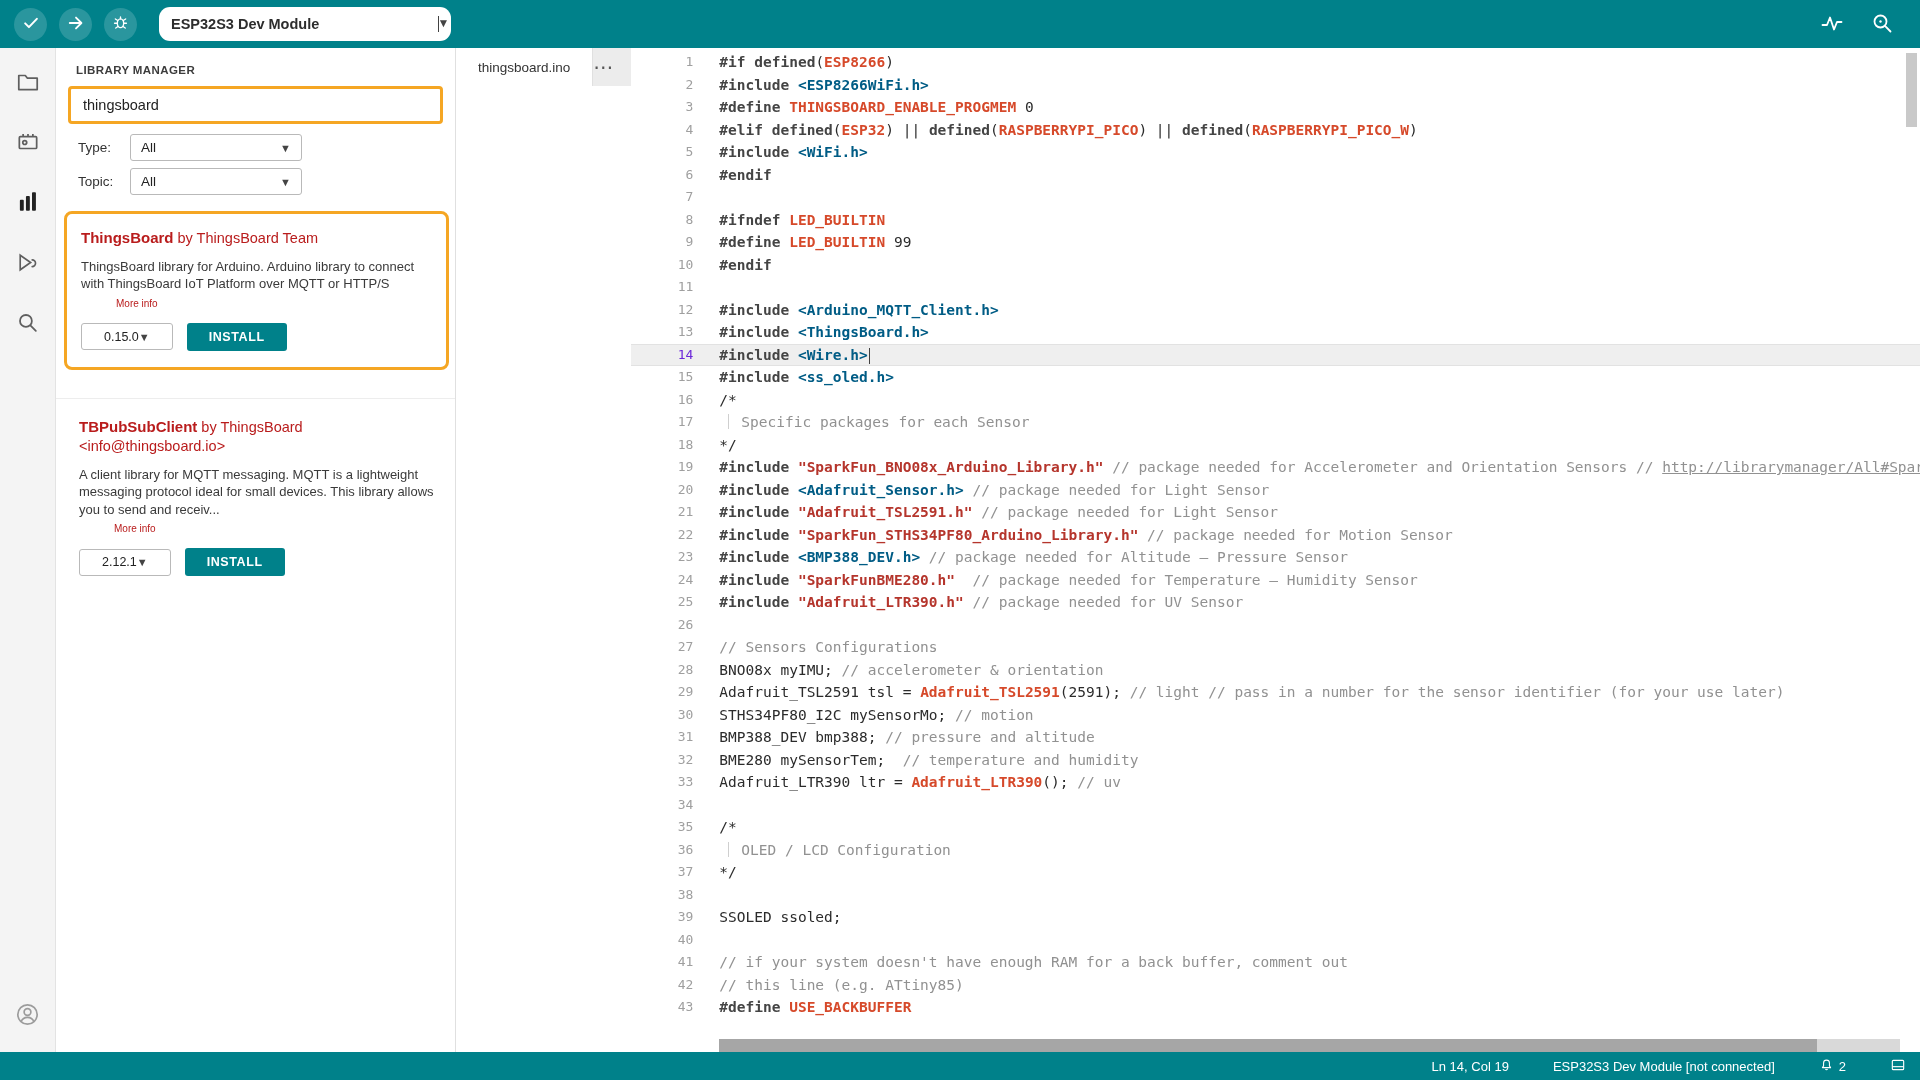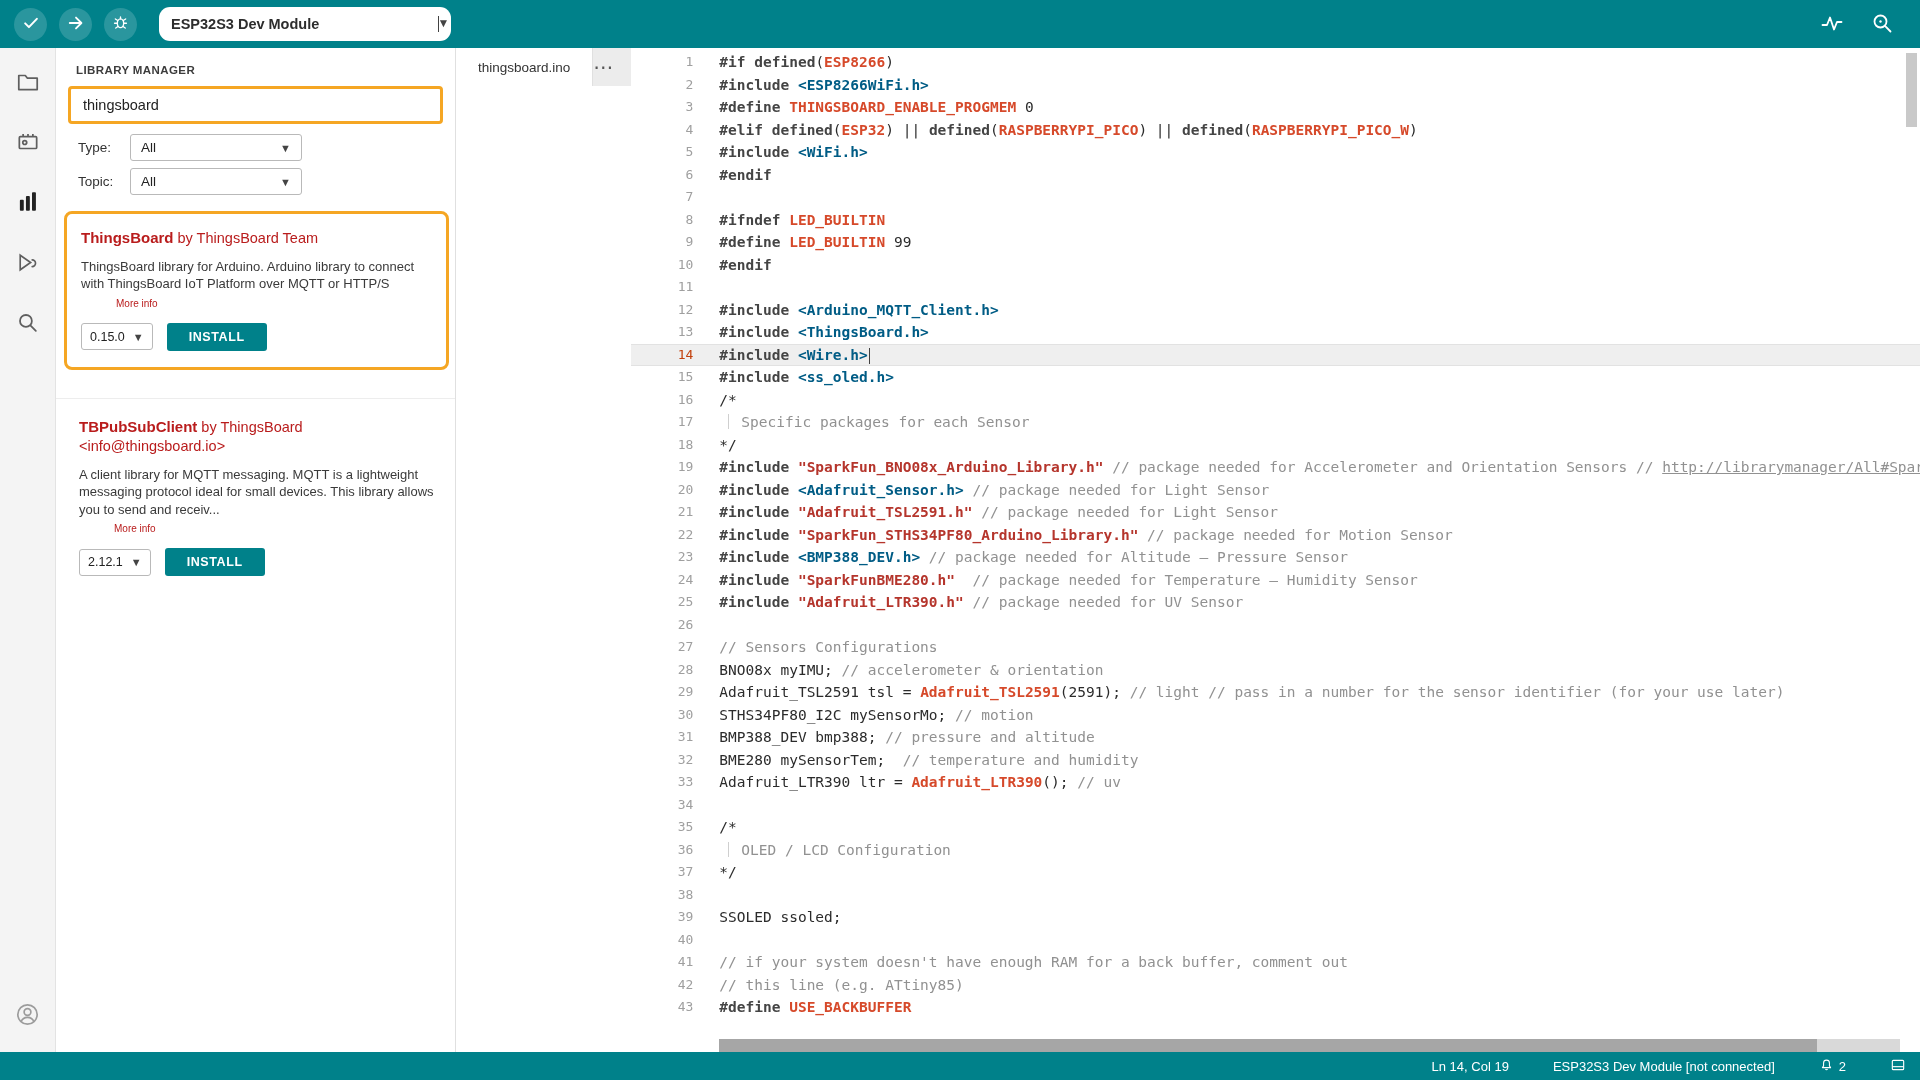--- a/index.html
+++ b/index.html
@@ -32,35 +32,35 @@
   .filter-select { width:172px; height:27px; border:1px solid #b9b9b9; border-radius:3px; background:#fff; display:flex; align-items:center; justify-content:space-between; padding:0 10px; font-size:13.5px; color:#222; cursor:pointer; }
   .chev { font-size:11px; color:#444; }
 
   .lib-card.highlight { margin:16px 6px 0 8px; border:3px solid #F5A623; border-radius:8px; padding:14px 14px 16px; }
   .lib-card.plain { margin:28px 0 0; border-top:1px solid #ededed; padding:18px 20px 16px 23px; }
   .lib-title { font-size:14.5px; color:#b91c1c; line-height:1.3; }
   .lib-name { font-weight:700; font-size:15px; }
   .lib-desc { margin-top:10px; font-size:13px; line-height:1.35; color:#3a3a3a; }
   .more-info { color:#b91c1c; font-size:10px; display:inline-block; margin-top:2px; cursor:pointer;margin-left:35px; }
   .lib-controls { margin-top:12px; display:flex; align-items:center; gap:14px; }
-  .ver-select { min-width:68px; height:27px; border:1px solid #b9b9b9; border-radius:3px; background:#fff; display:flex; align-items:center; justify-content:space-between; gap:8px; padding:0 8px; font-size:12.5px; color:#222; cursor:pointer; }
+  .ver-select { min-width:68px; height:27px; border:1px solid #b9b9b9; border-radius:3px; background:#fff; display:flex; align-items:center; justify-content:space-between; padding:0 22px; font-size:12.5px; color:#222; cursor:pointer; }
   .install-btn { background:#00818A; color:#fff; border:none; border-radius:3px; height:28px; padding:0 22px; font-size:12.5px; font-weight:700; letter-spacing:.6px; cursor:pointer; }
 
   
   .editor { flex:1; min-width:0; display:flex; position:relative; background:#fff; }
   .tabbar { height:38px; flex:none; background:#ececec; display:flex; align-items:stretch; }
   .tab { background:#fff; padding:0 22px; display:flex; align-items:center; font-size:13.5px; color:#333; border-right:1px solid #e0e0e0; cursor:pointer; }
   .tab-ellipsis { margin-left:auto; align-self:center; padding-right:18px; color:#555; font-size:20px; cursor:pointer; }
 
   .code-wrap { flex:1; position:relative; overflow:hidden; font-family:"DejaVu Sans Mono", monospace; font-size:14.5px; }
   #code-lines { padding-top:3px; }
   .code-row { display:flex; height:22.5px; line-height:22.5px; white-space:pre; }
   .code-row.current { background:#efefef; box-shadow:0 -1px 0 #e2e2e2 inset, 0 1px 0 #e2e2e2 inset; }
   .ln { width:62px; flex:none; text-align:right; color:#9f9f9f; font-size:13px; }
-  .current .ln { color:#c2410c; }
+  .current .ln { color:#6d28d9; }
   .lt { padding-left:26px; }
 
   .t-p { color:#2b2b2b; }
   .t-d { color:#444; font-weight:bold; }
   .t-m { color:#D6492A; font-weight:bold; }
   .t-s { color:#B5352C; font-weight:bold; }
   .t-h { color:#005C85; font-weight:bold; }
   .t-c { color:#919191; }
   .t-l { color:#919191; text-decoration:underline; }
   .t-g { display:inline-block; width:0; height:15px; border-left:1px solid #cfcfcf; vertical-align:middle; margin:0 12px 3px 9px; }

